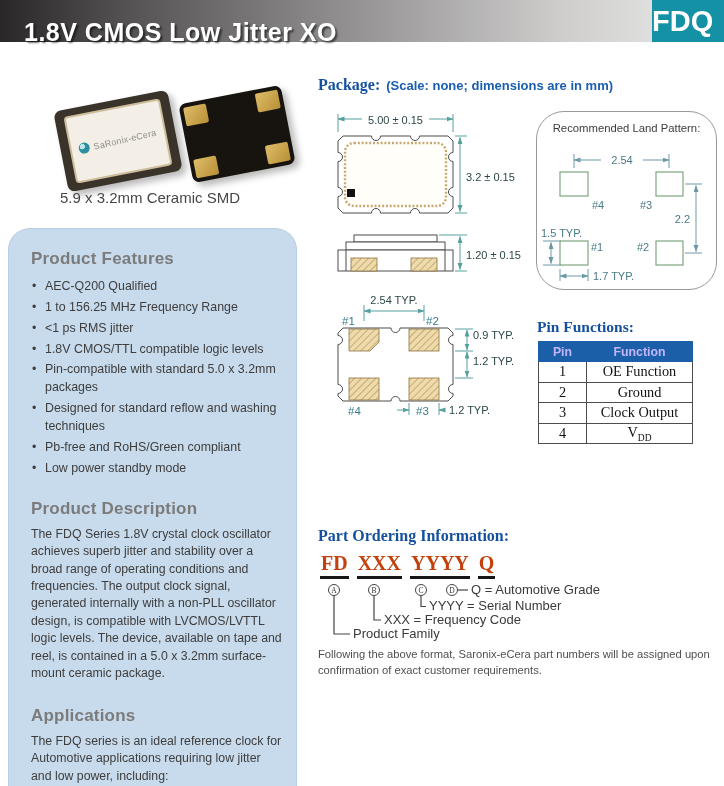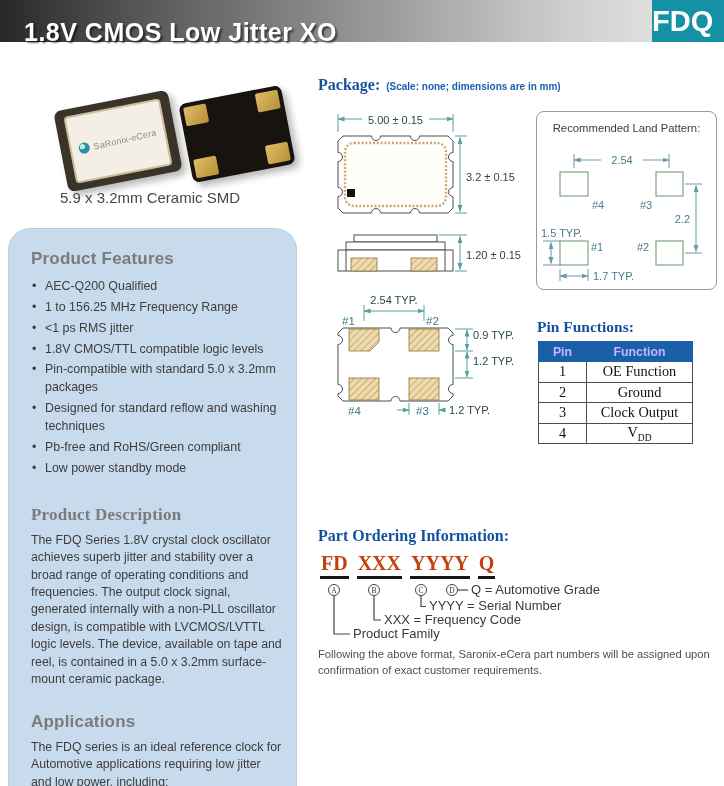--- a/index.html
+++ b/index.html
@@ -29,45 +29,45 @@
     background:linear-gradient(135deg,#e0bd6a,#b78f35);}
   .gpad.tl{left:4px;top:4px}.gpad.tr{right:4px;top:4px}.gpad.bl{left:4px;bottom:4px}.gpad.br{right:4px;bottom:4px}
   .photo-caption{position:absolute;left:30px;top:189px;width:240px;text-align:center;
     font-size:15px;color:#474747;}
 
   
   .panel{position:absolute;left:8px;top:228px;width:289px;height:558px;background:#c8dbec;
     border:1px solid #b7cfe3;border-bottom:none;border-radius:22px 22px 0 0;box-sizing:border-box;
     padding:20px 14px 0 22px;color:#3d3d3d;}
   .panel h2{margin:0;font-size:17px;font-weight:bold;color:#7b7b7b;letter-spacing:.2px;}
-  .panel h2.mt1{margin-top:27px;font-family:Liberation Serif, serif;}
+  .panel h2.mt1{margin-top:21px;}
   .panel h2.mt2{margin-top:23px;}
   .panel ul{margin:9px 0 0 0;padding:0;list-style:none;}
   .panel li{position:relative;padding-left:14px;font-size:12.4px;line-height:1.44;margin-bottom:3px;}
   .panel li::before{content:"\2022";position:absolute;left:1px;top:0;}
   .panel p{margin:7px 0 0 0;font-size:12.3px;line-height:1.42;}
 
   
   .sec-heading{position:absolute;font-family:"Liberation Serif",serif;font-weight:bold;color:#15509e;margin:0;}
   .pkg-head{left:318px;top:76px;font-size:16px;}
-  .pkg-head .scale-note{font-family:"Liberation Sans",sans-serif;font-size:10px;font-weight:bold;
+  .pkg-head .scale-note{font-family:"Liberation Sans",sans-serif;font-size:13px;font-weight:bold;
     color:#1a5fae;margin-left:6px;margin-top:33px;}
   .pin-head{left:537px;top:318px;font-size:15.5px;}
   .order-head{left:318px;top:527px;font-size:16px;}
 
   
   .pkg-svg{position:absolute;left:320px;top:101px;}
   .dim{stroke:#56a0a0;stroke-width:1;fill:none;}
   .dimtxt{font-size:11px;fill:#2e4747;font-family:"Liberation Sans",sans-serif;}
   .lbl{font-size:11.5px;fill:#377a8a;font-family:"Liberation Sans",sans-serif;}
   .out{stroke:#4d4d4d;stroke-width:1;fill:#fff;}
   .padshape{stroke:#8a7340;stroke-width:.8;}
 
   .land-box{position:absolute;left:536px;top:111px;width:181px;height:179px;border:1.5px solid #999;
-    border-radius:8px;box-sizing:border-box;background:#fff;}
+    border-radius:28px;box-sizing:border-box;background:#fff;}
   .land-title{margin-top:10px;text-align:center;font-size:11.3px;color:#3d3d3d;}
   .land-svg{position:absolute;left:0;top:27px;}
   .ldim{font-size:11px;fill:#4a7b86;font-family:"Liberation Sans",sans-serif;}
   .llbl{font-size:11px;fill:#4a7b86;font-family:"Liberation Sans",sans-serif;}
   .lrect{stroke:#7fa67f;stroke-width:1.2;fill:none;}
 
   
   .pin-table{position:absolute;left:538px;top:341px;border-collapse:collapse;
     font-family:"Liberation Serif",serif;border:1px solid #4d4d4d;}
   .pin-table th{background:#1a5fa8;color:#c4b5fd;font-family:"Liberation Sans",sans-serif;

